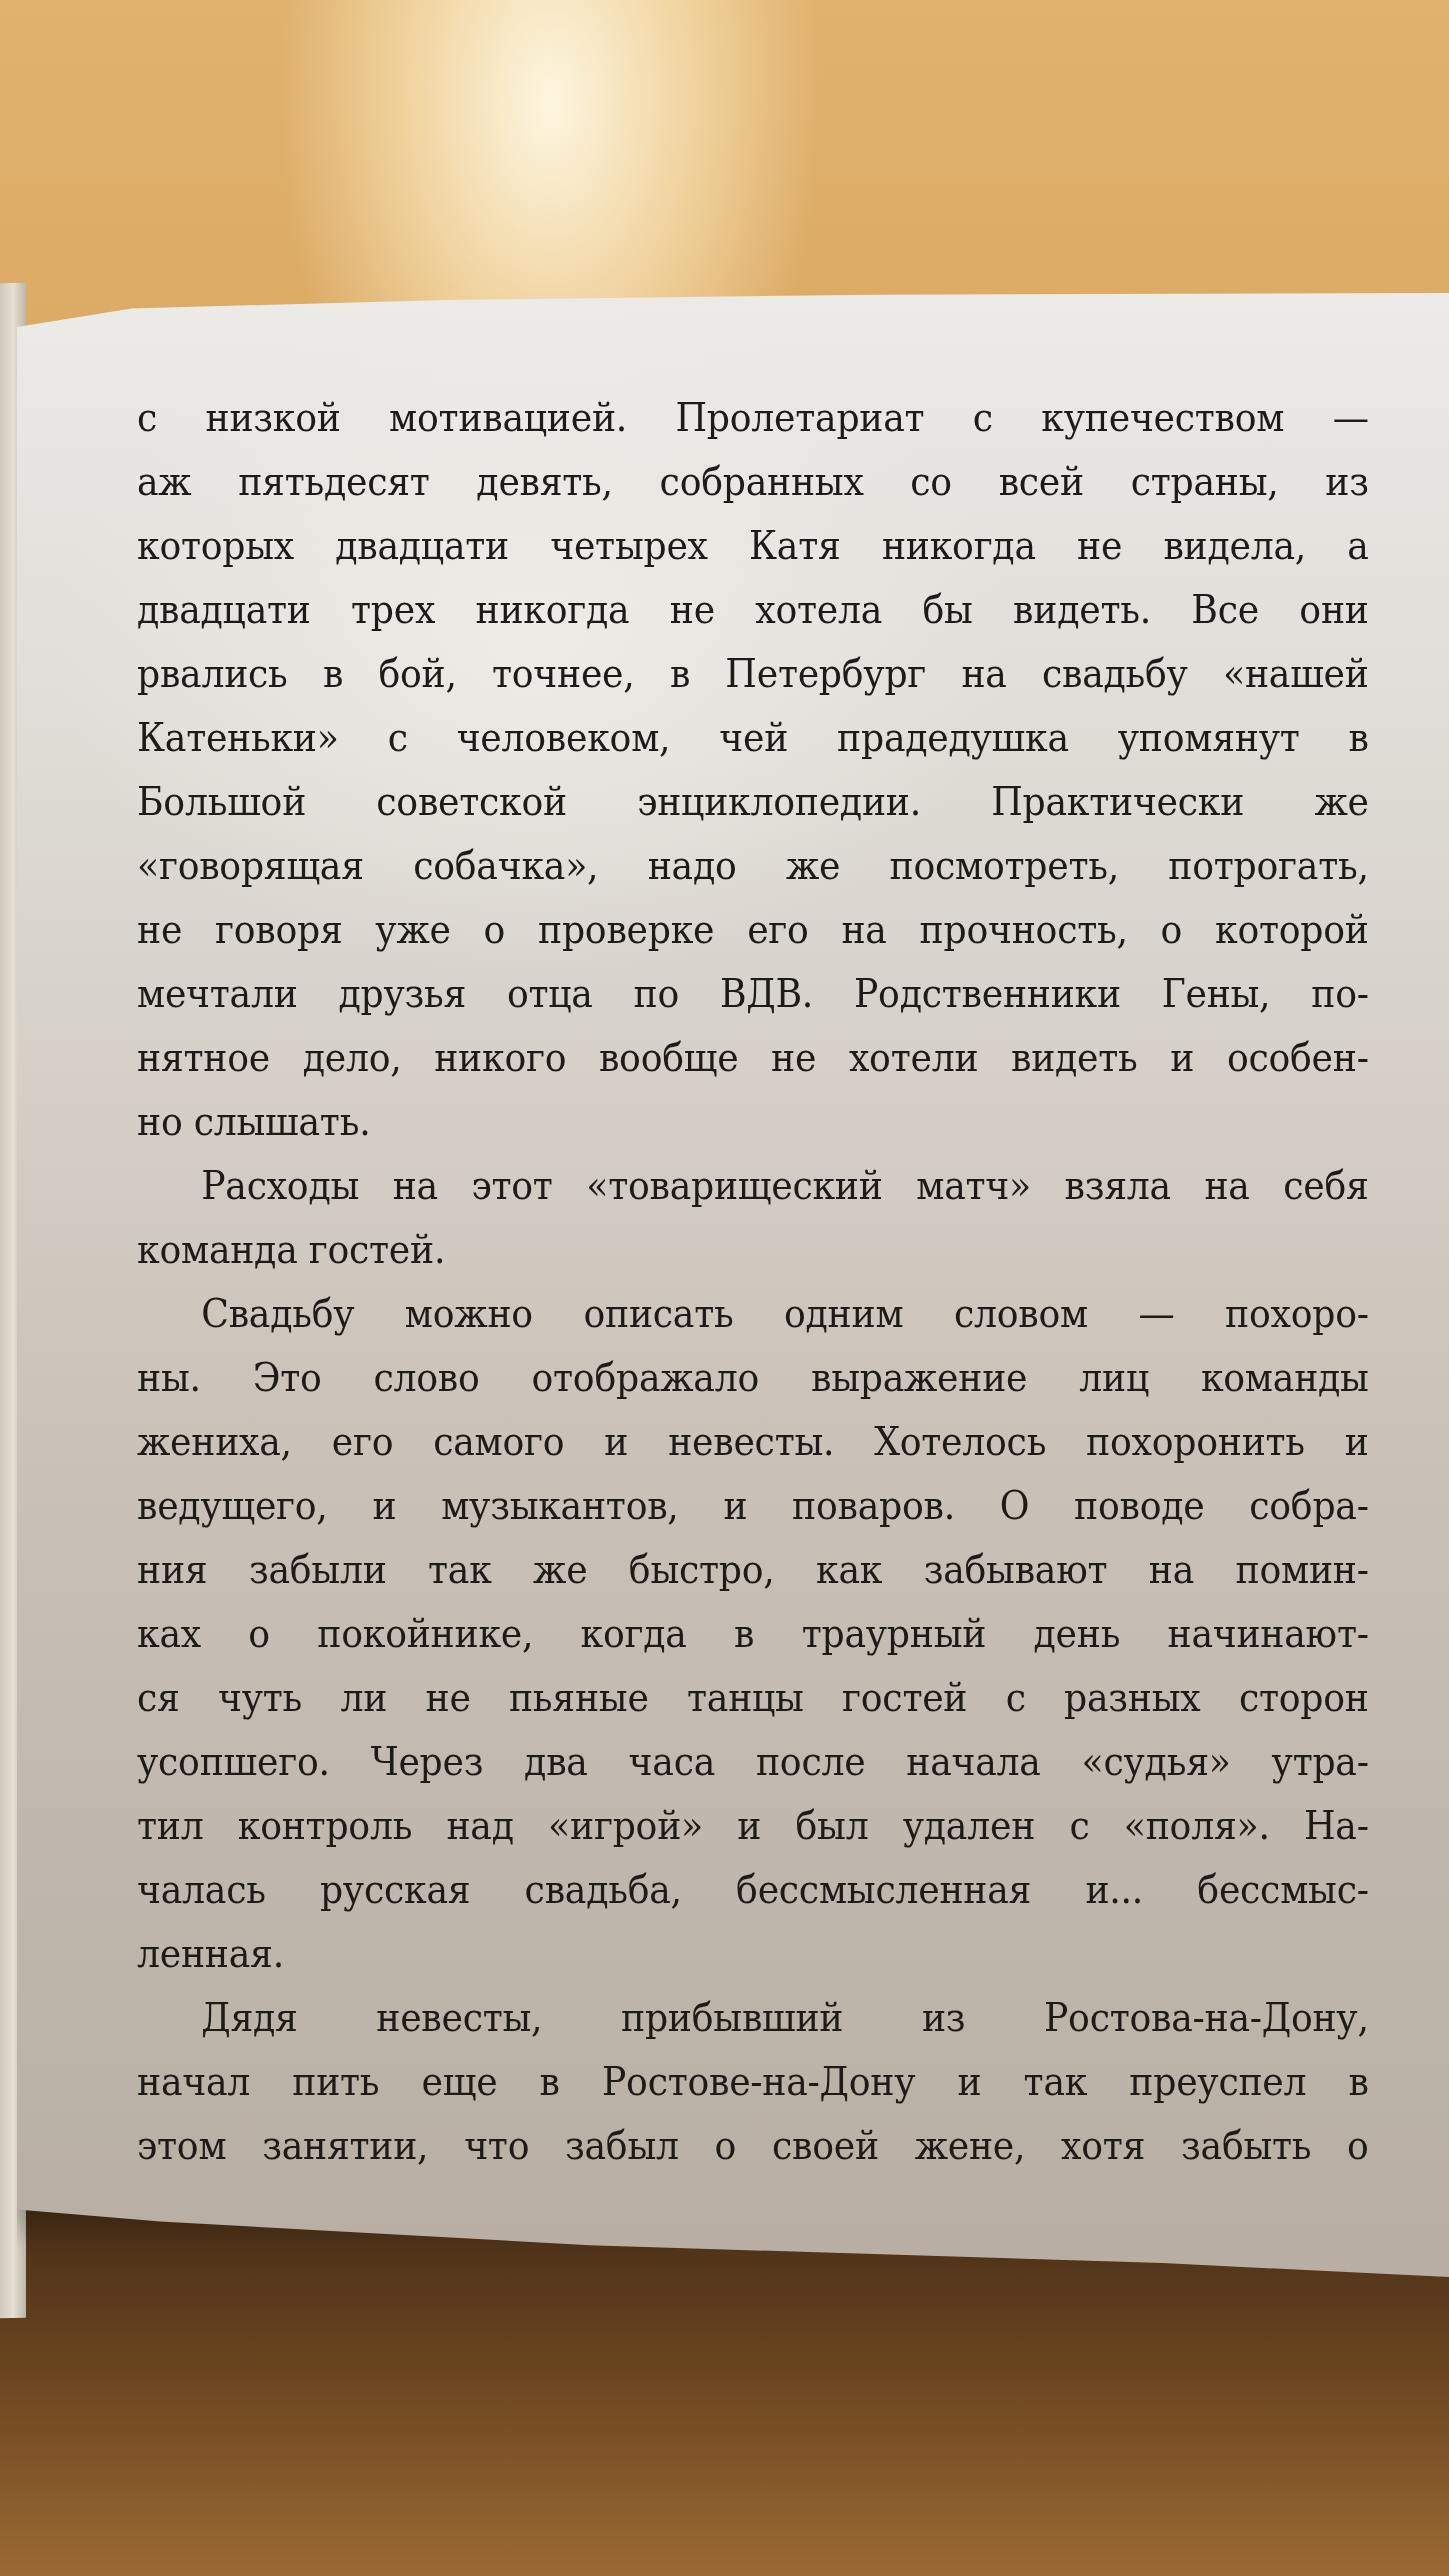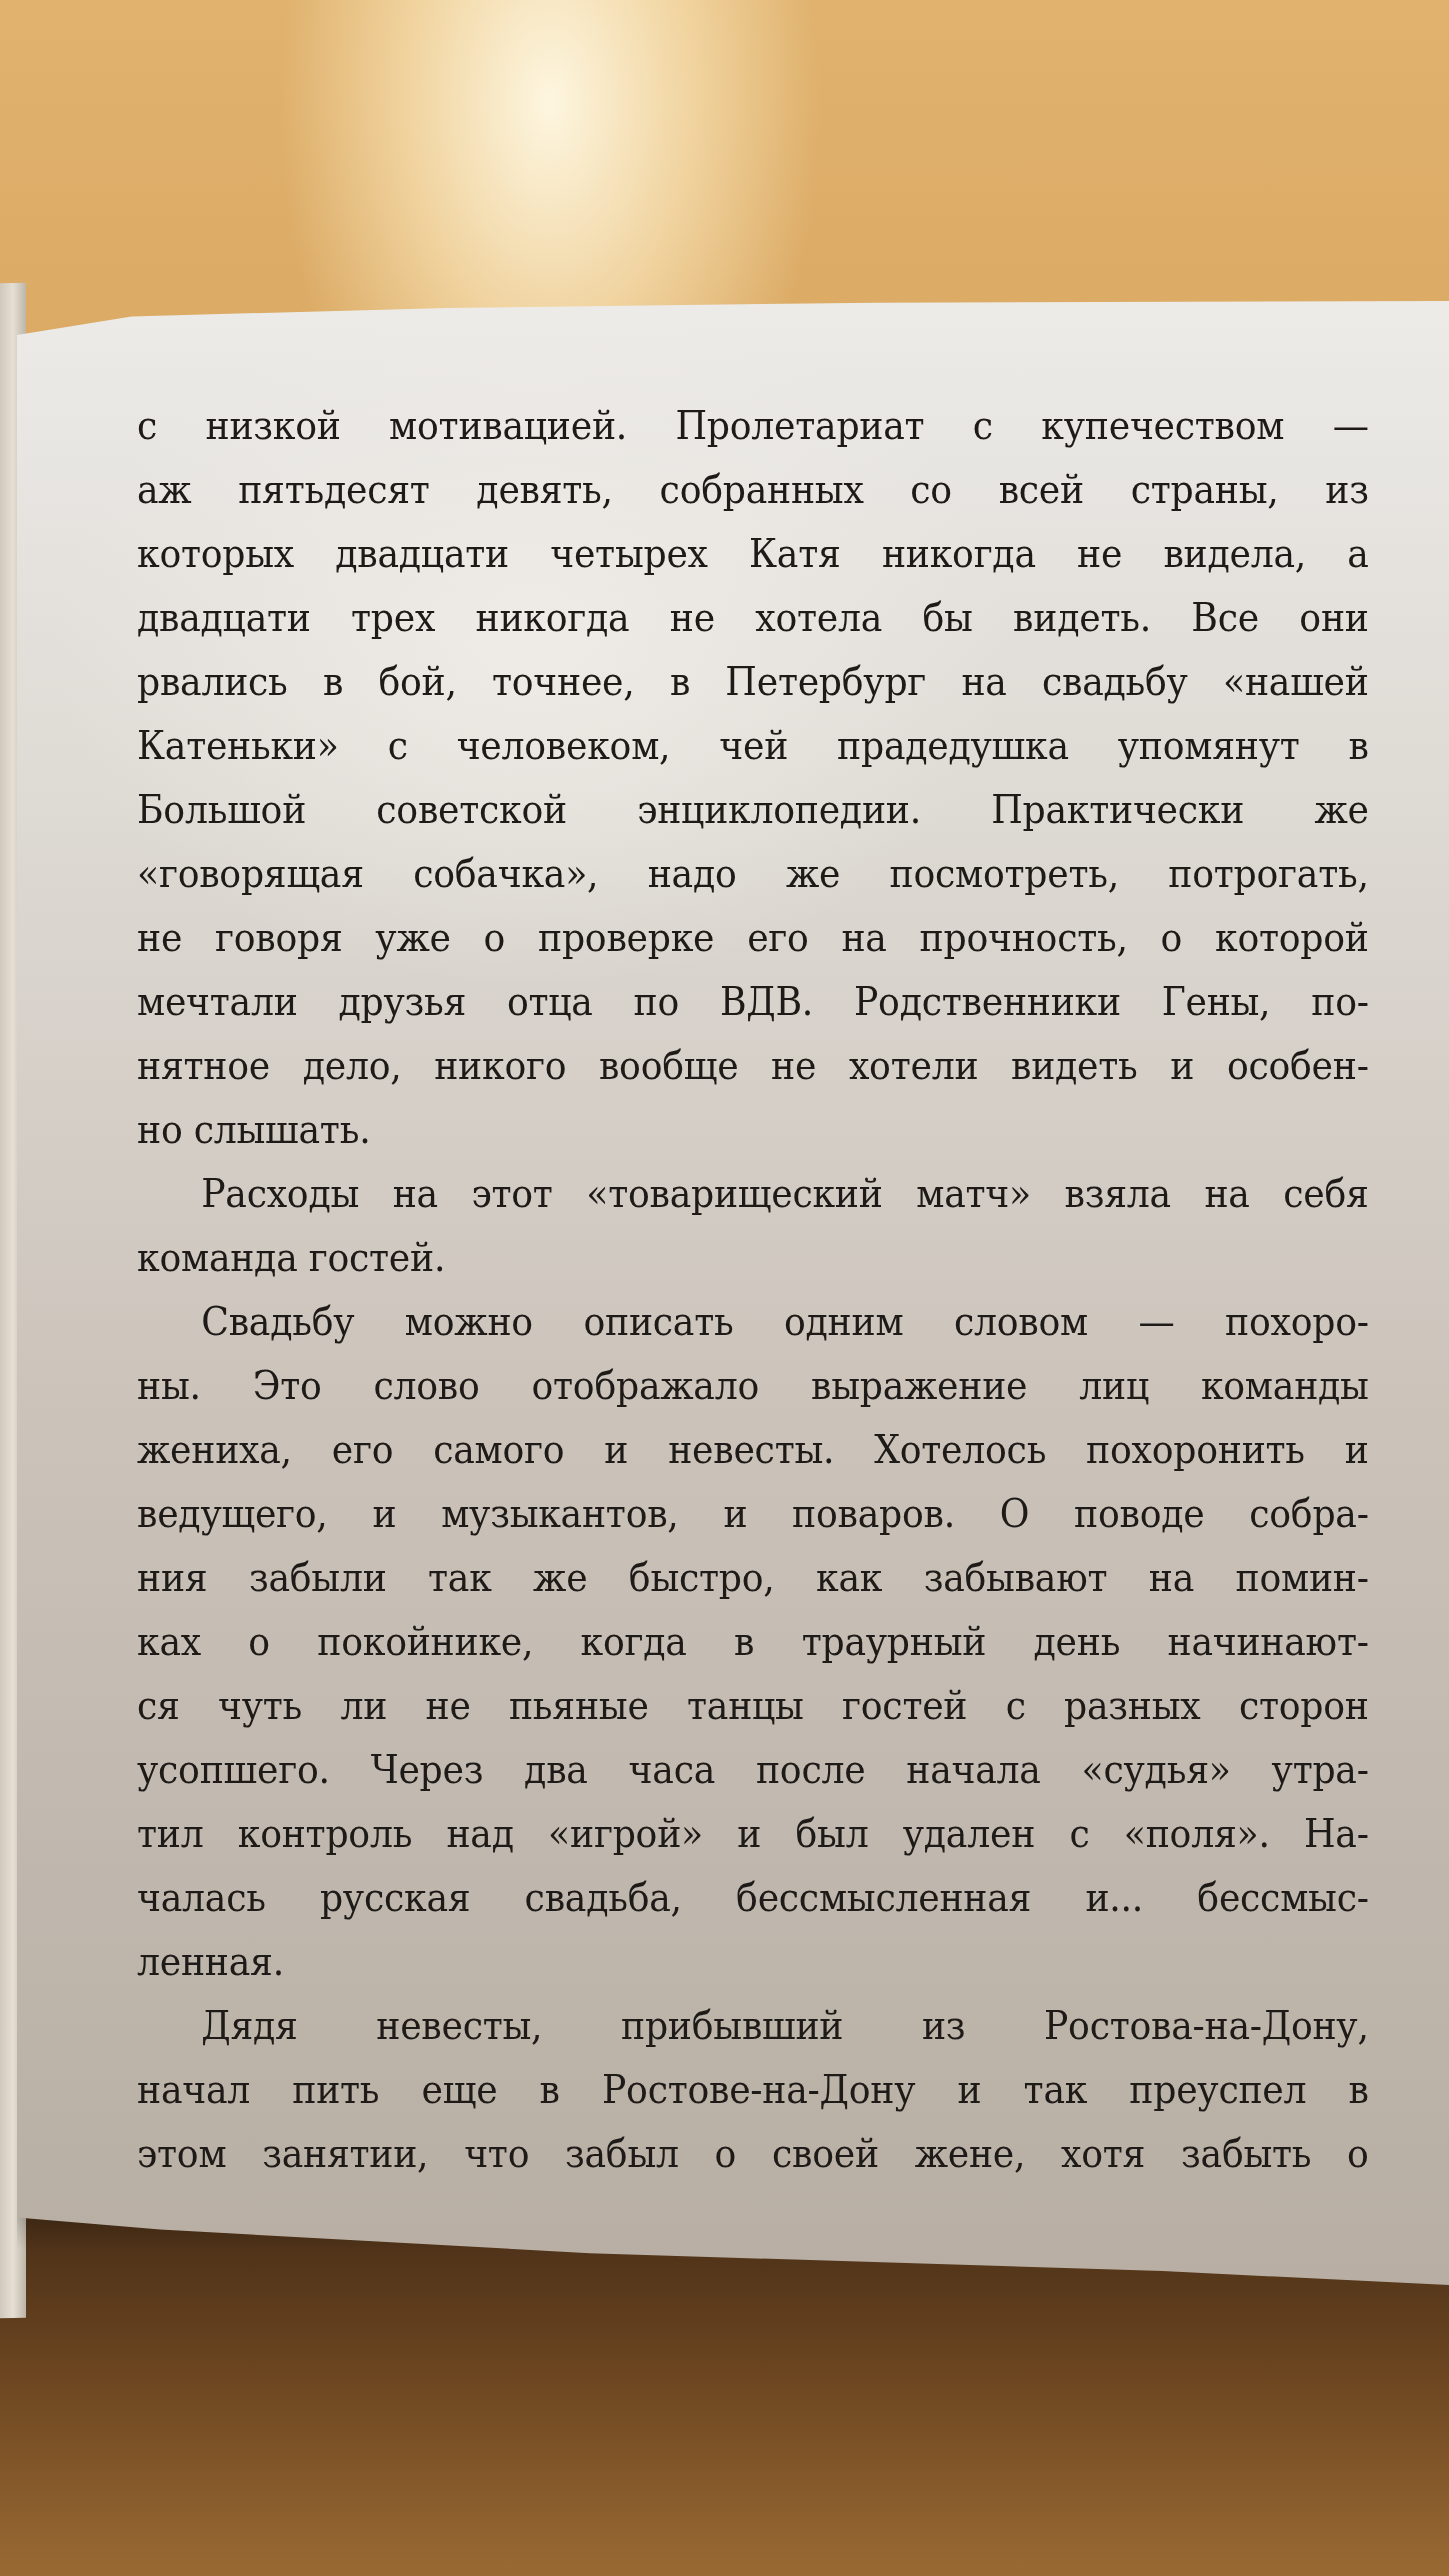--- a/index.html
+++ b/index.html
@@ -24,21 +24,21 @@
     .page-stack-edge {
       position: absolute;
       left: 0; top: 283px;
       width: 26px; height: 2035px;
       background: linear-gradient(90deg, #cfc8bb 0%, #e6e0d4 50%, #bdb5a8 100%);
       transform: skewY(-1deg);
     }
     .page {
       position: absolute;
       left: 17px;
-      top: 301px;
+      top: 293px;
       width: 1432px;
       height: 1984px;
       background:
         radial-gradient(ellipse 601px 429px at 515px 343px, rgba(240,237,232,0.9) 0%, rgba(240,237,232,0) 80%),
         linear-gradient(180deg, #ecebe8 0%, #dedad4 25%, #ccc4bb 55%, #bfb7ad 80%, #b8aea3 100%);
       clip-path: polygon(0 34px, 8% 15.5px, 30% 6.9px, 60% 1.7px, 100% 0, 100% 100%, 80% 99.3%, 40% 98.4%, 10% 97.2%, 0 96.6%);
       color: #1d1a17;
     }
     .page-shadow {
       position: absolute;

